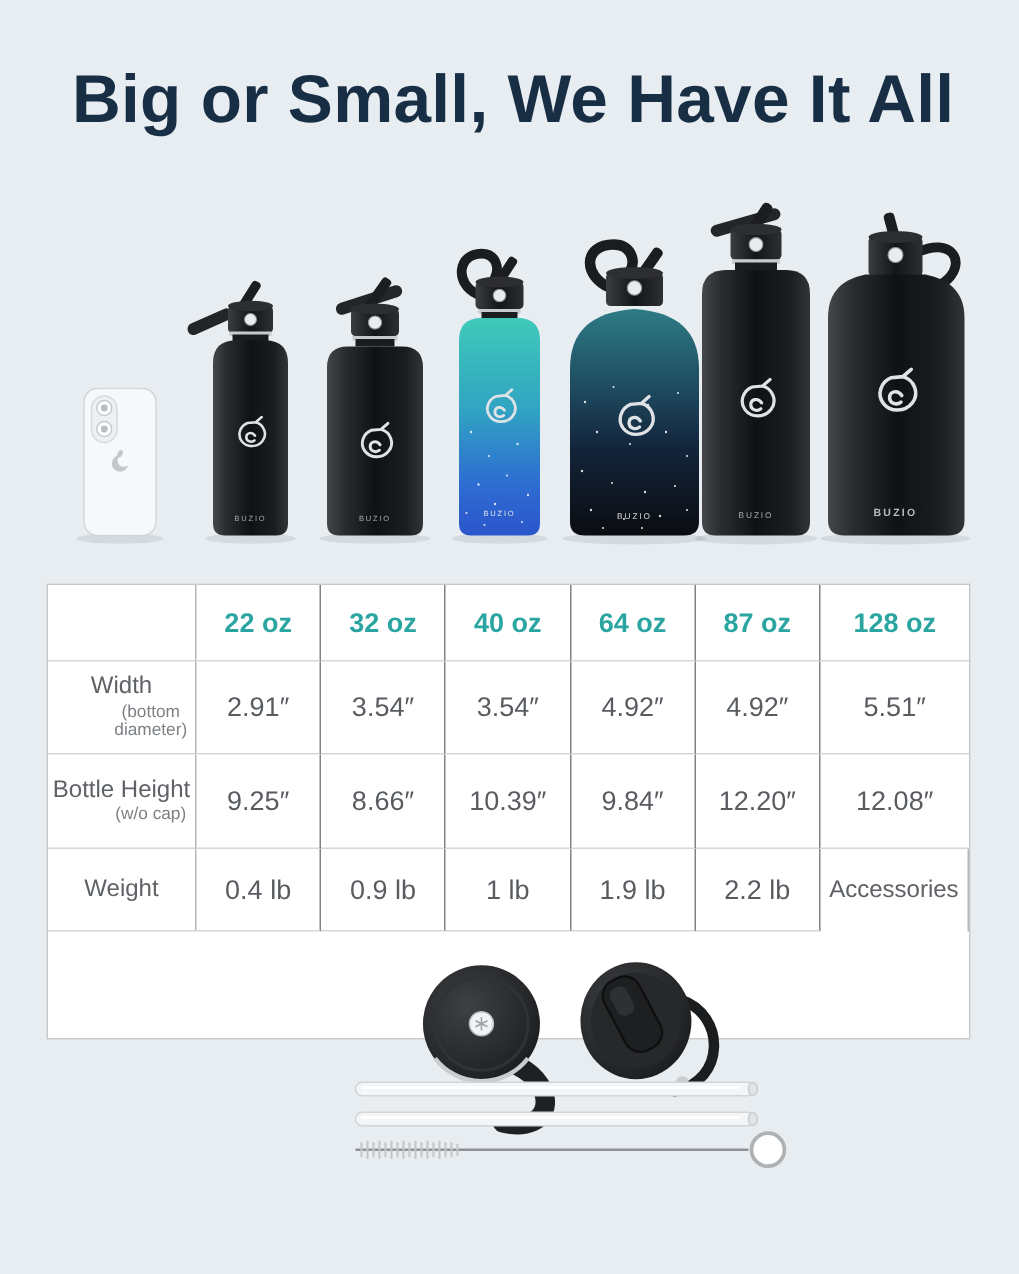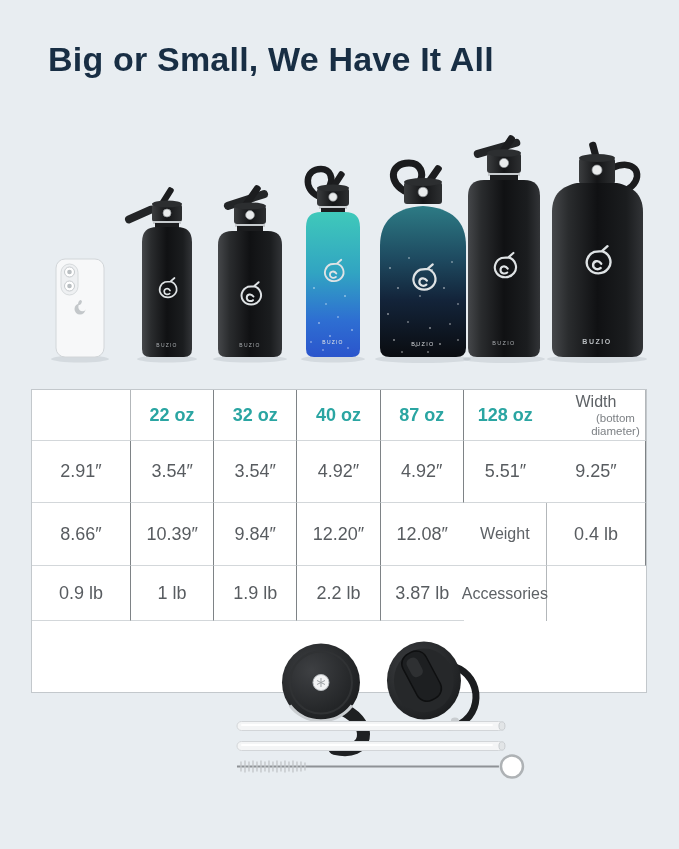--- a/index.html
+++ b/index.html
@@ -3,21 +3,21 @@
 <meta charset="utf-8">
 <style>
   html,body{margin:0;padding:0;}
   .canvas{
     position:relative;width:679px;height:849px;overflow:hidden;
     background:#e8edf1;
     font-family:"Liberation Sans", sans-serif;
   }
   .title{
     position:absolute;left:48px;top:40px;margin:0;
-    font-size:34px;font-weight:bold;color:#182e44;letter-spacing:.2px;
+    font-size:45px;font-weight:bold;color:#182e44;letter-spacing:.2px;
   }
   .products-svg{position:absolute;left:0;top:118px;width:679px;height:262px;}
 
   
   .spec-table{
     position:absolute;left:31px;top:389px;width:616px;height:304px;
     box-sizing:border-box;background:#ffffff;border:1px solid #c3c8cc;
     display:grid;
     grid-template-columns:99px repeat(5,83.2px) 99px;
     grid-template-rows:51px 62px 63px 55px 165px;
@@ -222,54 +222,60 @@
       <text x="597" y="226" text-anchor="middle" font-size="7" font-weight="bold" letter-spacing="1.5" fill="#b9bdc0">BUZIO</text>
     </g>
   </svg>
 
   <div class="spec-table">
 
     <div class="cell label-col"></div>
     <div class="cell col-head">22 oz</div>
     <div class="cell col-head">32 oz</div>
     <div class="cell col-head">40 oz</div>
+    <div class="cell col-head">64 oz</div>
     <div class="cell col-head">87 oz</div>
     <div class="cell col-head last-col">128 oz</div>
 
     <div class="cell label-col">
       <div class="row-label">
         <span>Width</span>
         <span class="row-sublabel">(bottom diameter)</span>
       </div>
     </div>
     <div class="cell value">2.91″</div>
     <div class="cell value">3.54″</div>
     <div class="cell value">3.54″</div>
     <div class="cell value">4.92″</div>
     <div class="cell value">4.92″</div>
     <div class="cell value last-col">5.51″</div>
 
+    <div class="cell label-col">
+      <div class="row-label">
+        <span>Bottle Height</span>
+        <span class="row-sublabel">(w/o cap)</span>
+      </div>
+    </div>
     <div class="cell value">9.25″</div>
     <div class="cell value">8.66″</div>
     <div class="cell value">10.39″</div>
     <div class="cell value">9.84″</div>
     <div class="cell value">12.20″</div>
     <div class="cell value last-col">12.08″</div>
 
     <div class="cell label-col">
       <div class="row-label">
           <span>Weight</span>
         </div>
     </div>
     <div class="cell value">0.4 lb</div>
     <div class="cell value">0.9 lb</div>
     <div class="cell value">1 lb</div>
     <div class="cell value">1.9 lb</div>
     <div class="cell value">2.2 lb</div>
-    <div class="cell value last-col">3.87 lb</div>
 
     <div class="cell label-col last-row">
       <div class="row-label">
           <span>Accessories</span>
         </div>
     </div>
     <div class="cell acc-cell last-col last-row">
       <svg class="acc-svg" viewBox="0 0 515 164" aria-hidden="true">
         <defs>
           <radialGradient id="lidR" cx="0.38" cy="0.35" r="0.8">

